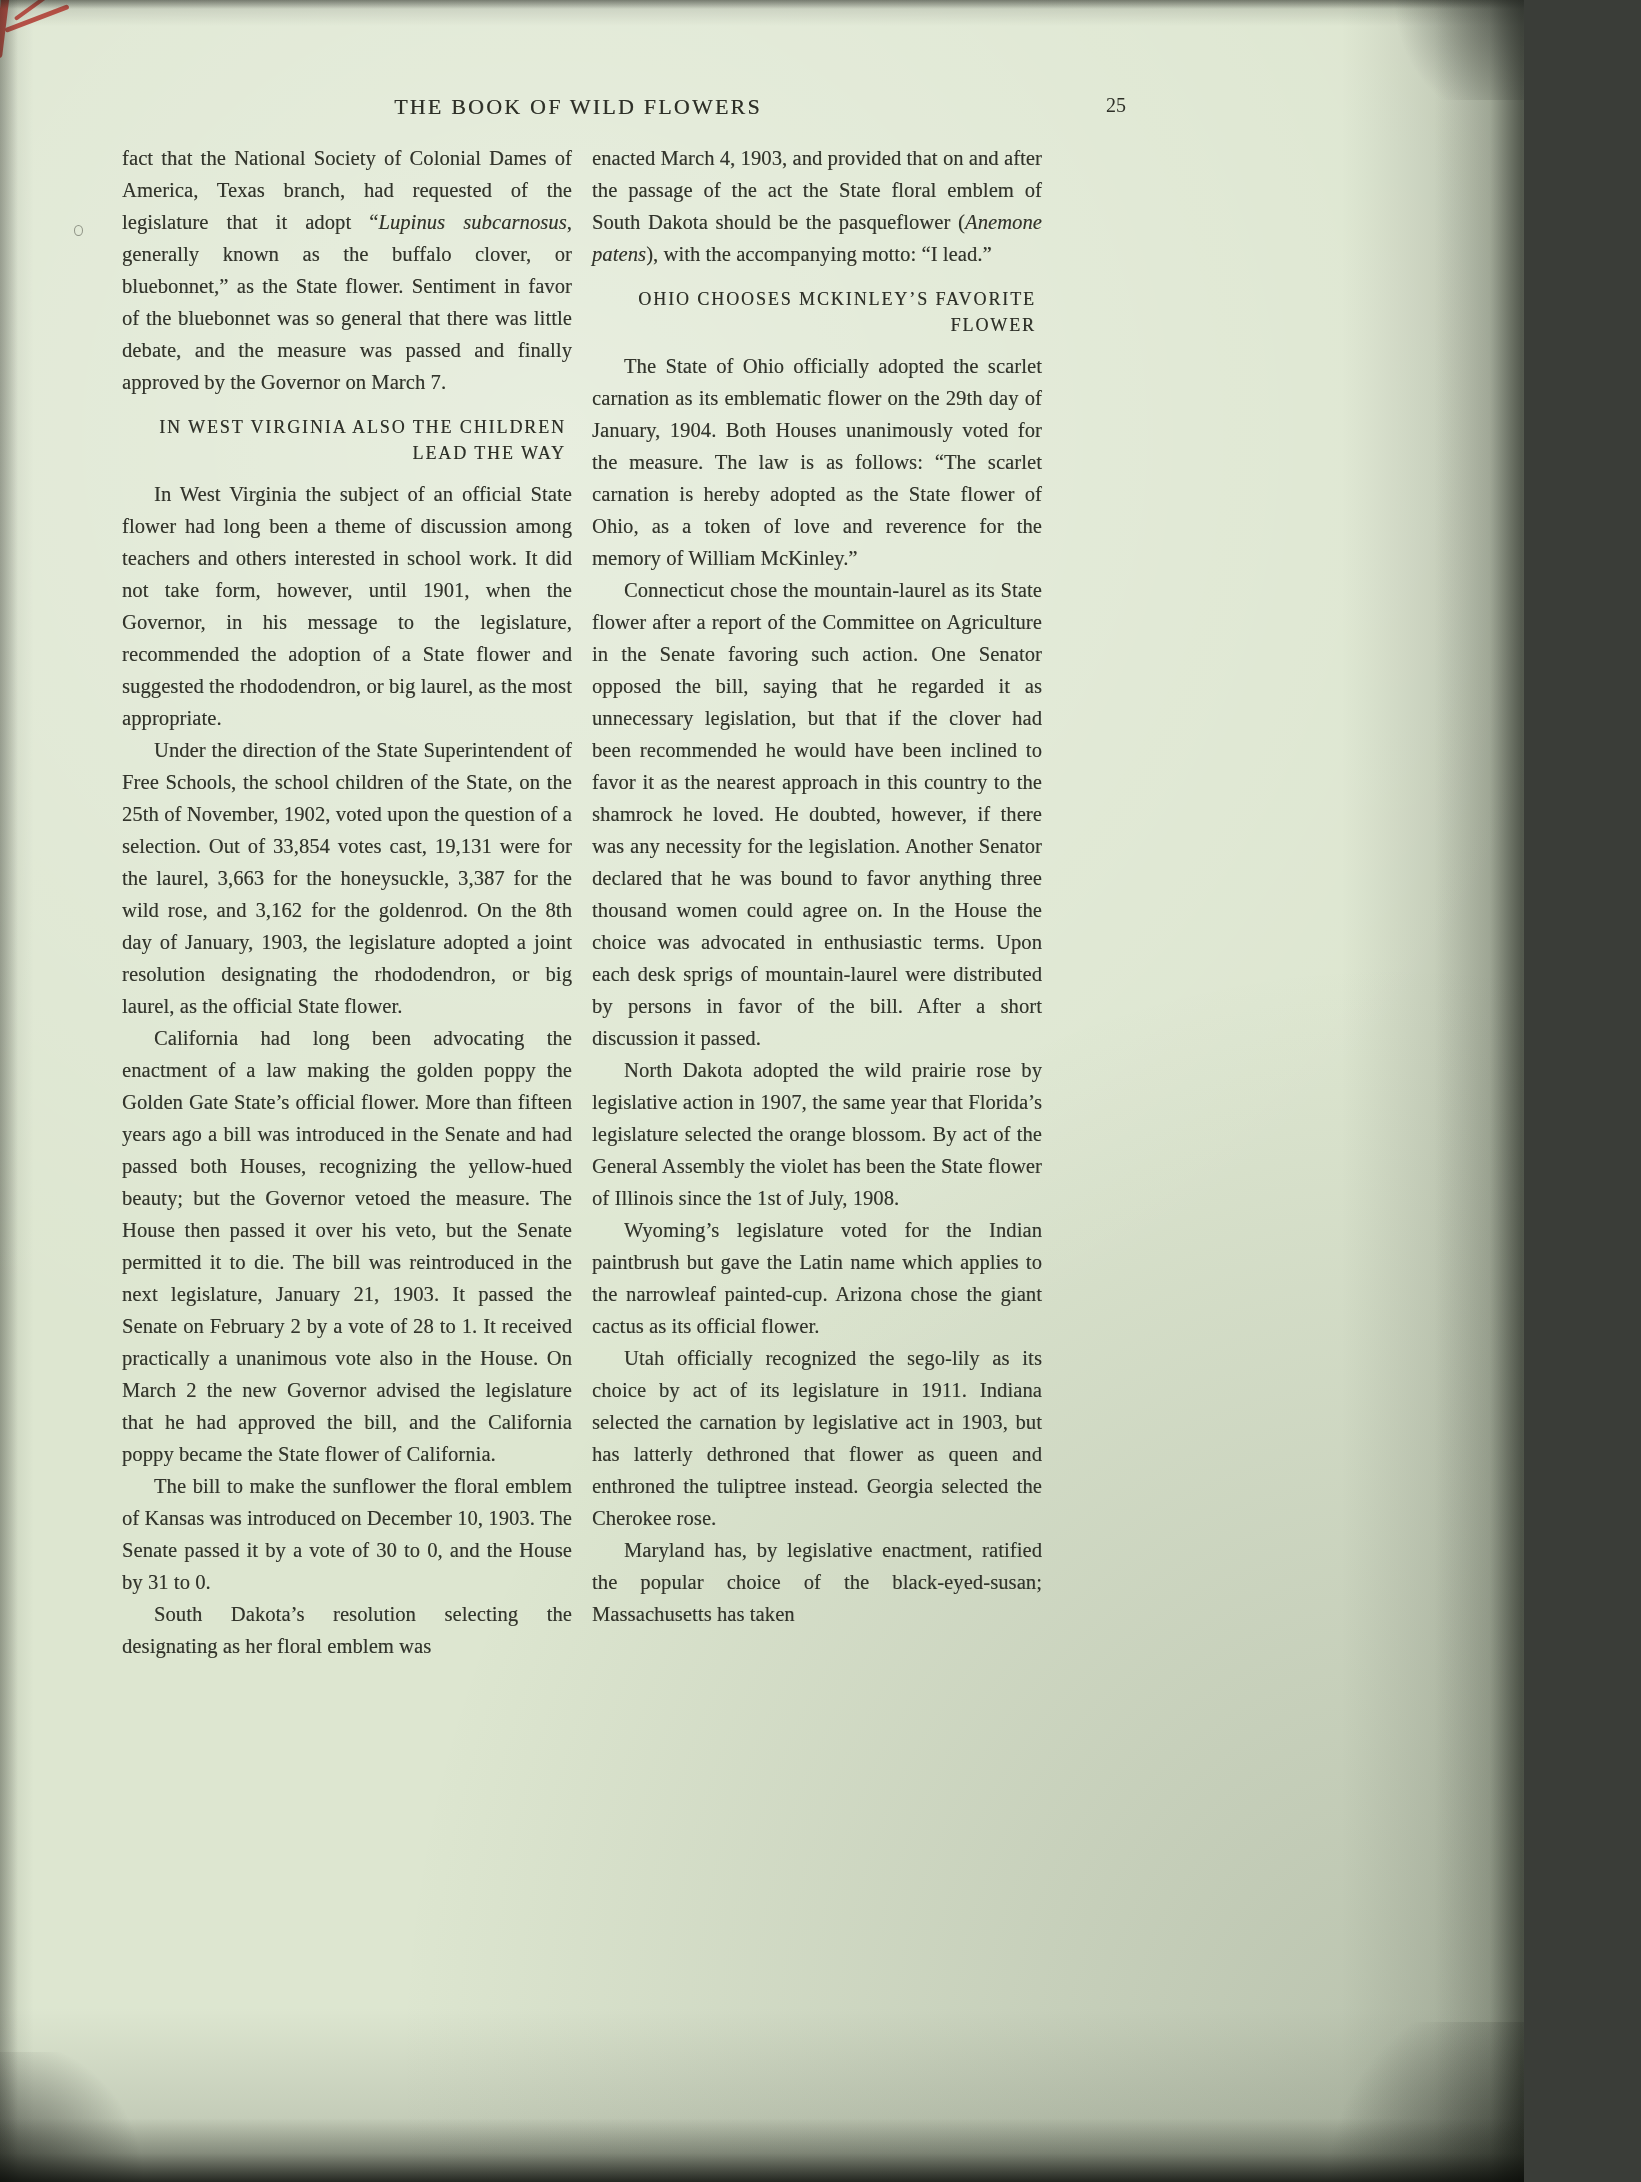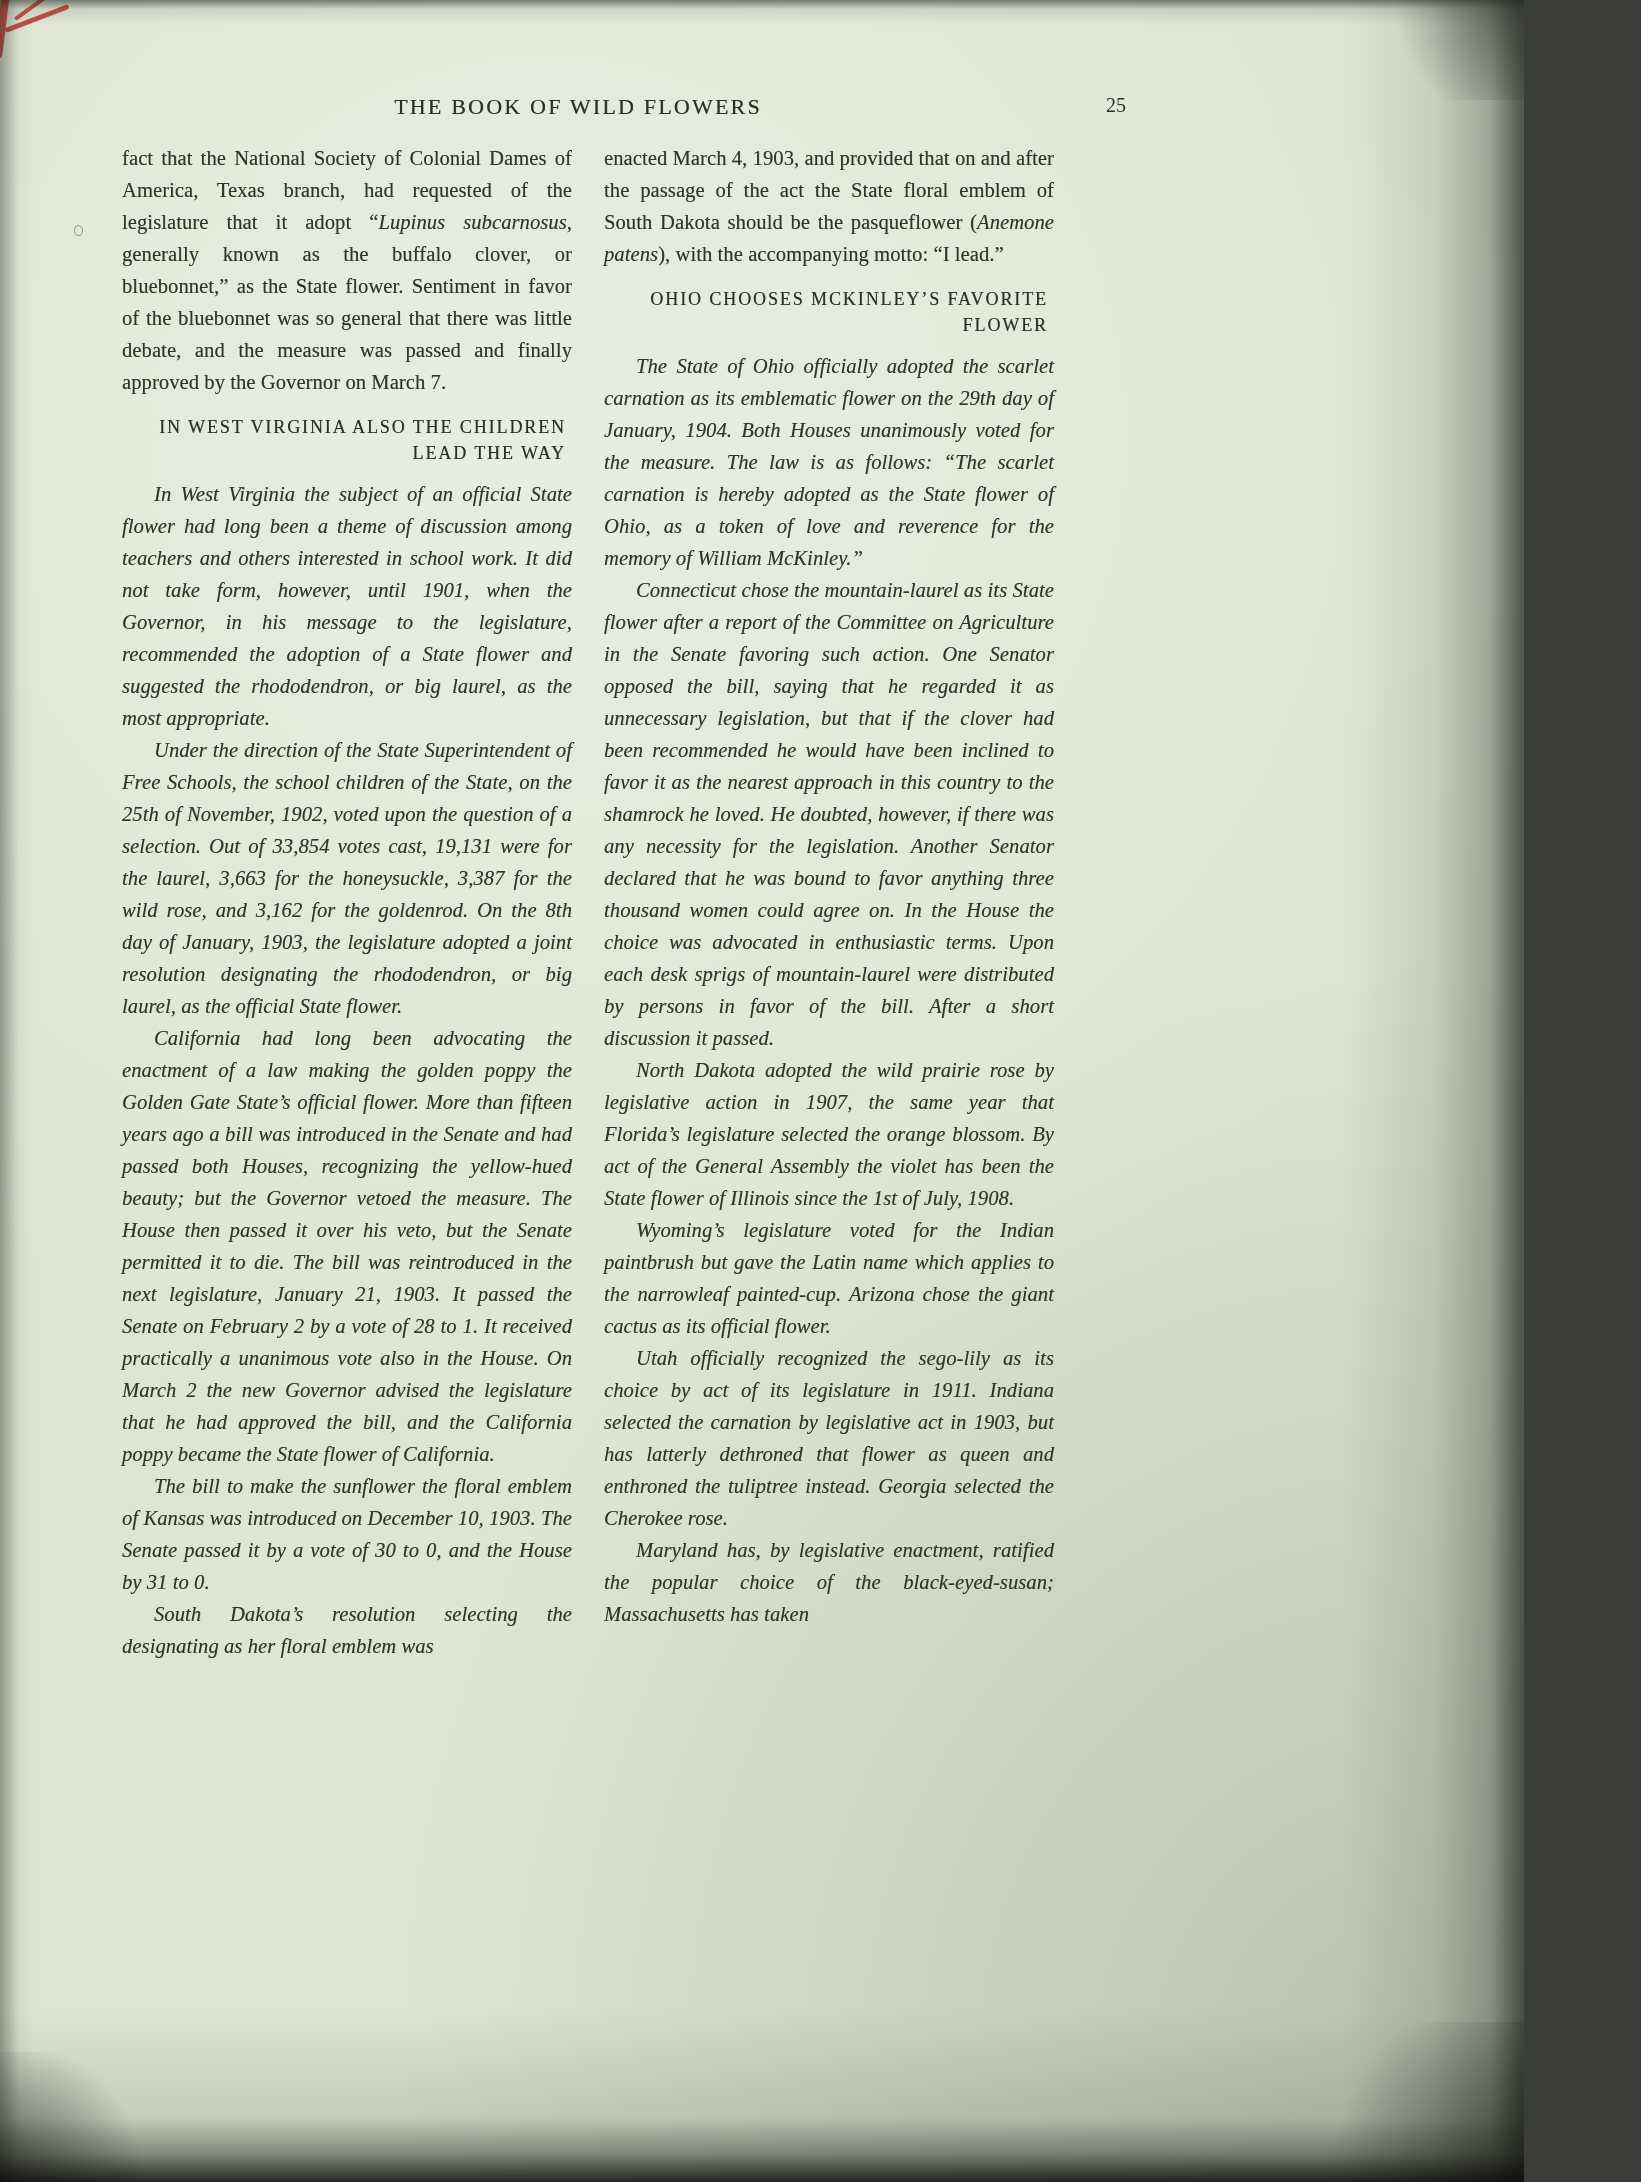--- a/index.html
+++ b/index.html
@@ -85,34 +85,34 @@
   .page-number {
     position: absolute; top: 94px; left: 1106px;
     font-size: 20px;
     color: #2d2f27;
   }
 
   
   .columns {
     position: absolute; top: 142px; left: 122px;
     display: flex;
-    gap: 32px;
+    gap: 20px;
   }
   .col {
     width: 450px;
     text-align: justify;
     font-size: 20.5px;
     line-height: 32px;
     letter-spacing: 0.1px;
   }
   .para {
     margin: 0;
     text-shadow: 0.3px 0.3px 0.4px rgba(50,52,44,0.45);
   }
-  .para.indent { text-indent: 32px; font-style: italic; }
+  .para.indent { text-indent: 32px; }
   .subhead {
     margin: 16px 6px 12px;
     font-size: 18px;
     font-weight: normal;
     letter-spacing: 1.9px;
     line-height: 26px;
     text-align: right;
     color: #2d2f27;
     text-shadow: 0.3px 0.3px 0.4px rgba(45,47,39,0.5);
   }

